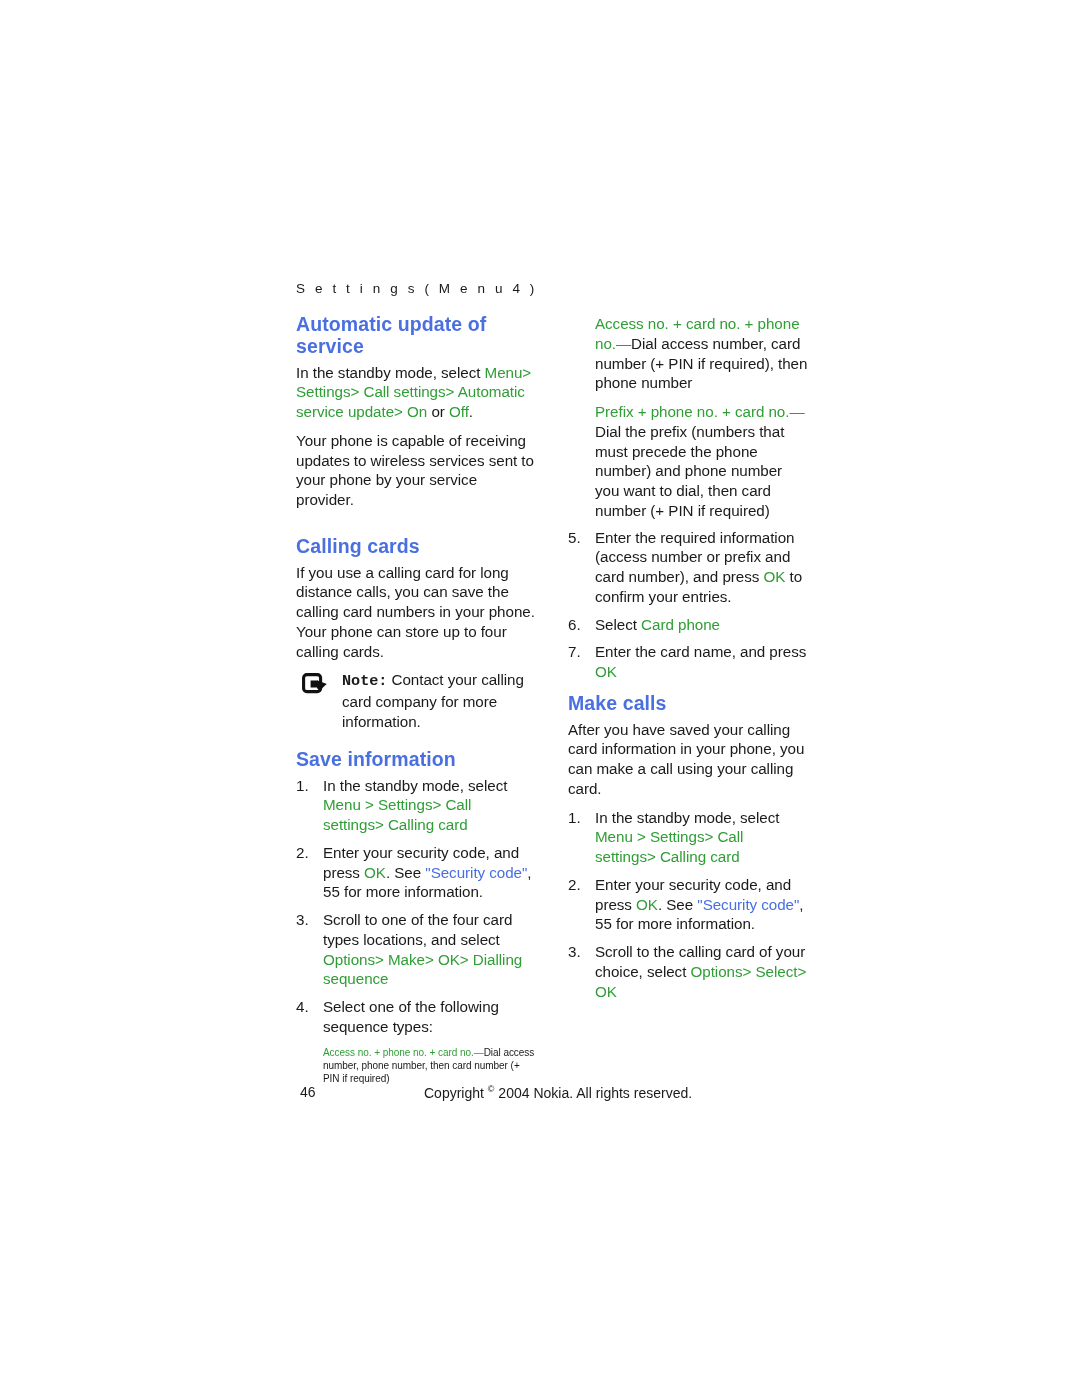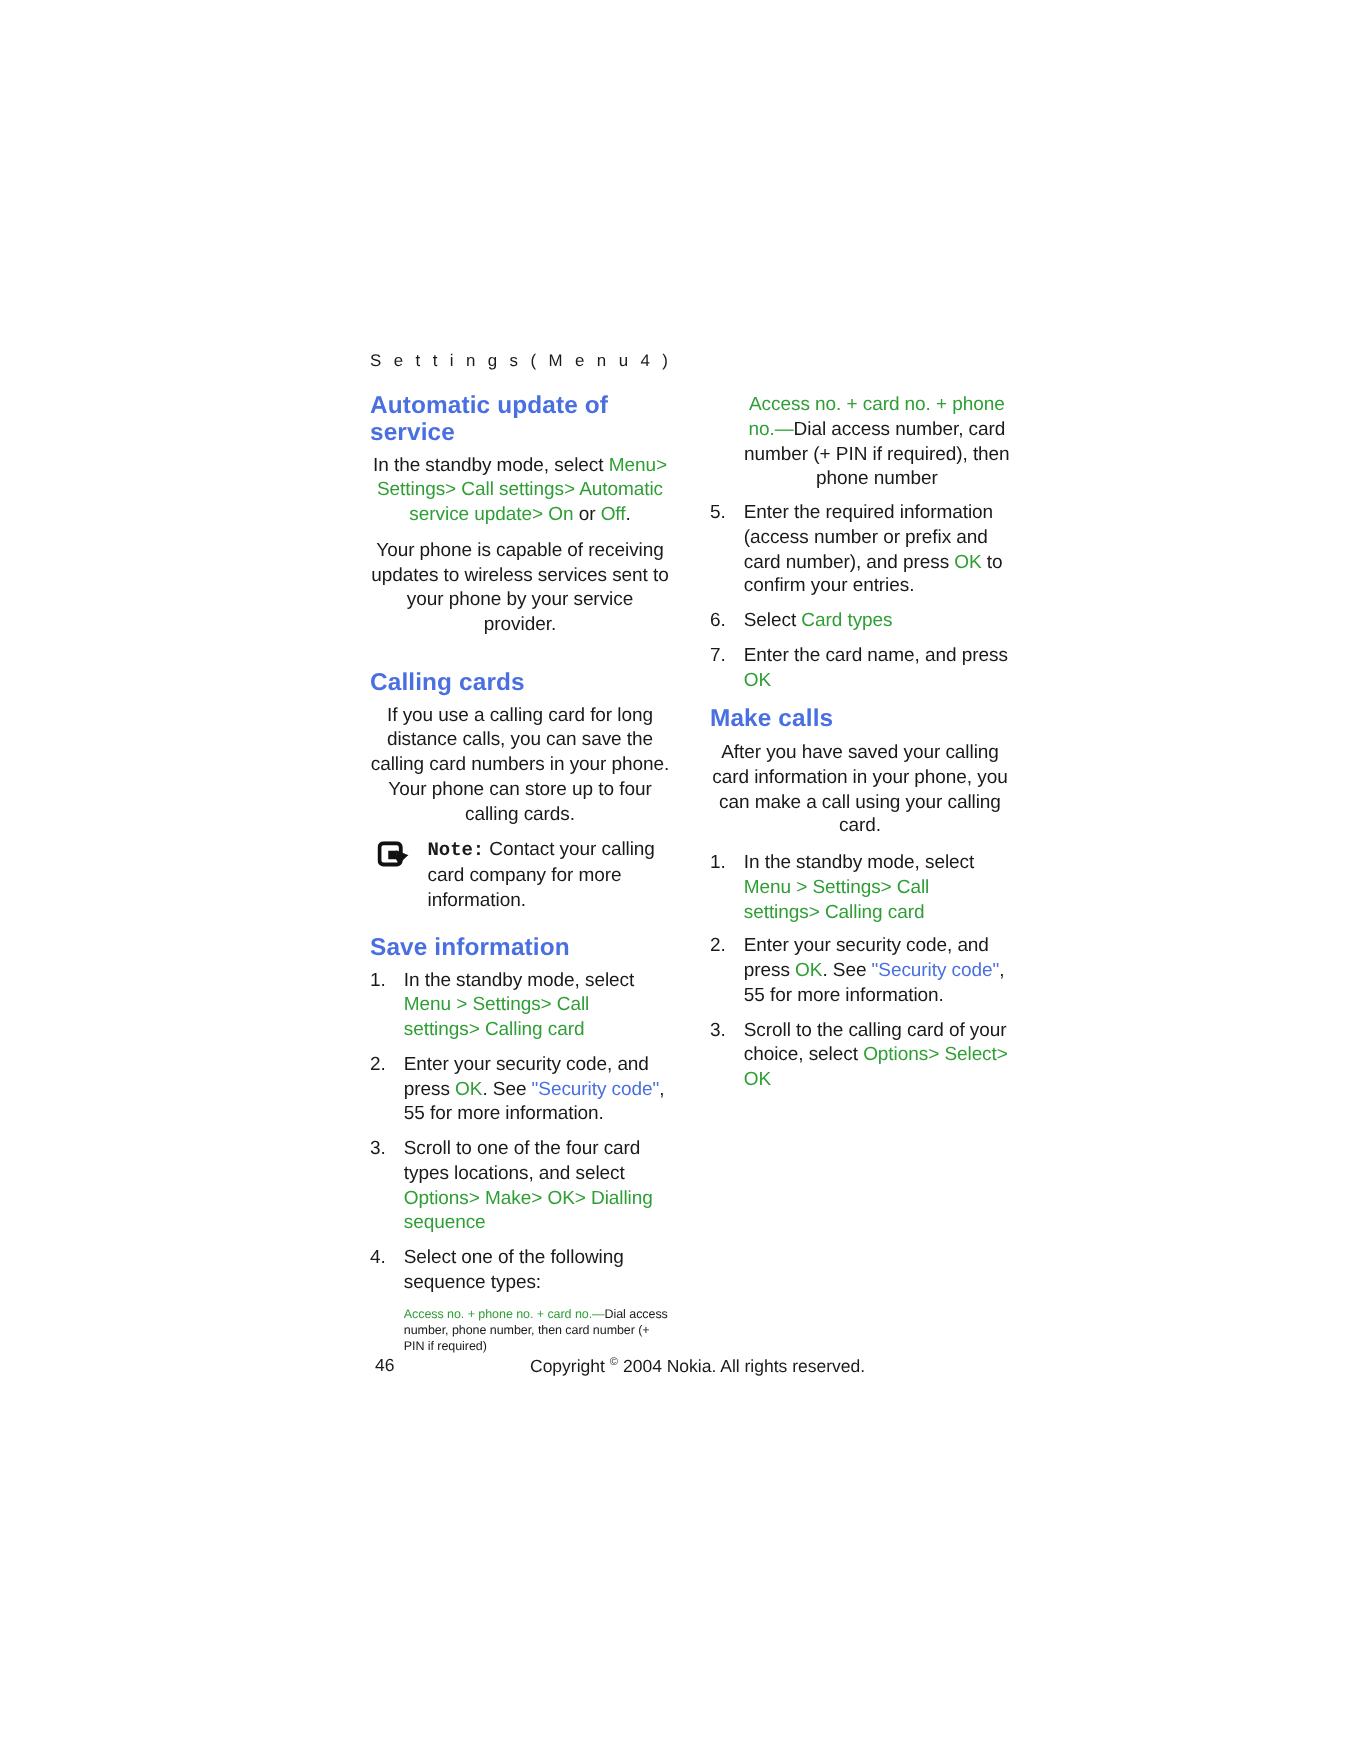--- a/index.html
+++ b/index.html
@@ -56,21 +56,20 @@
 
   .spacer-lg { height: 17px; }
   .spacer-md { height: 11px; }
   .spacer-sm { height: 7px; }
 
   p.body {
     margin: 0 0 9px 0;
     font-size: 15.2px;
     line-height: 1.30;
     letter-spacing: -0.05px;
-    text-align: center;
   }
   p.body:last-child { margin-bottom: 0; }
 
   
   .ui { color: #2f9e35; }
   
   .xref { color: #4a6fe0; }
   .bold { font-weight: bold; font-family: Liberation Mono, monospace; }
 
   
@@ -208,31 +207,34 @@
     </ol>
   </div>
 
   <div class="col col-right">
 
     <div class="indented-block">
       <p class="body">
         <span class="ui">Access no. + card no. + phone no.</span><span class="ui">—</span><span>Dial access number, card number (+ PIN if required), then phone number</span>
       </p>
 
+      <p class="body">
+        <span class="ui">Prefix + phone no. + card no.</span><span class="ui">—</span><span>Dial the prefix (numbers that must precede the phone number) and phone number you want to dial, then card number (+ PIN if required)</span>
+      </p>
     </div>
 
     <div class="spacer-sm"></div>
 
     <ol class="steps start5">
       <li>
         <span class="num">5.</span><span>Enter the required information (access number or prefix and card number), and press </span><span class="ui">OK</span><span> to confirm your entries.</span>
       </li>
 
       <li>
-        <span class="num">6.</span><span>Select </span><span class="ui">Card types</span>
+        <span class="num">6.</span><span>Select </span><span class="ui">Card phone</span>
       </li>
 
       <li>
         <span class="num">7.</span><span>Enter the card name, and press </span><span class="ui">OK</span>
       </li>
     </ol>
 
     <div class="spacer-md"></div>
 
     <h2 class="sect">Make calls</h2>

